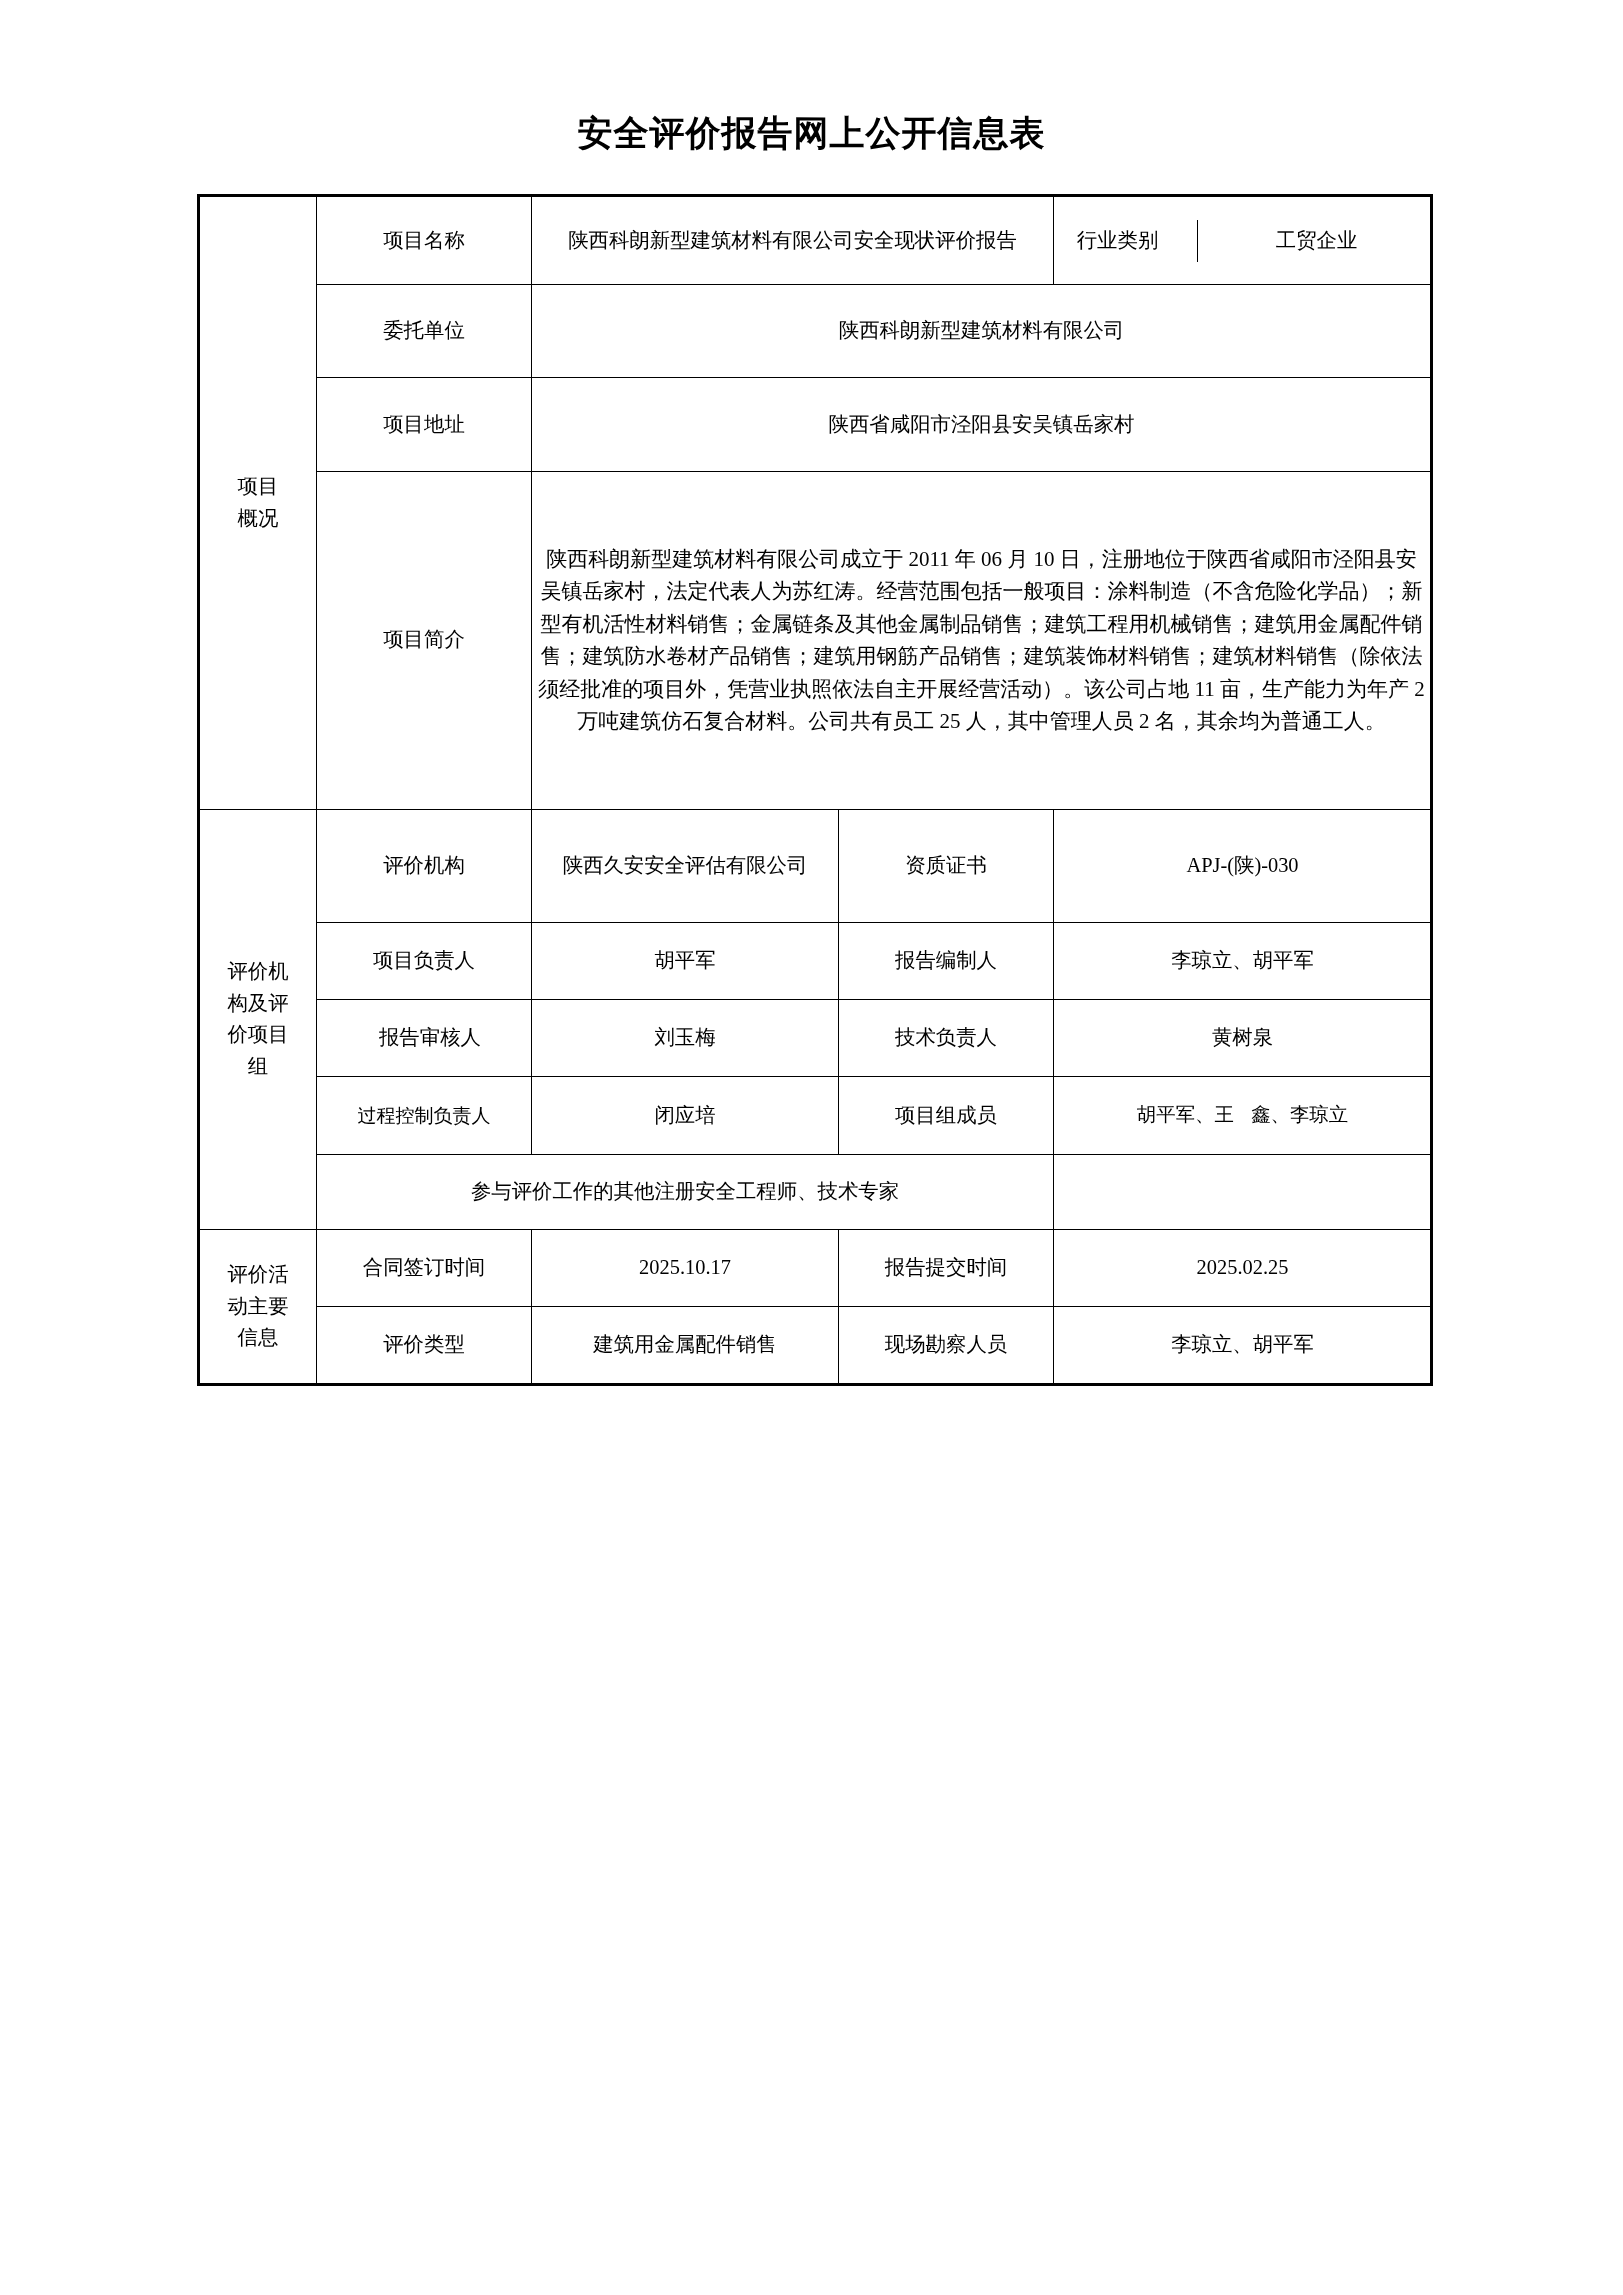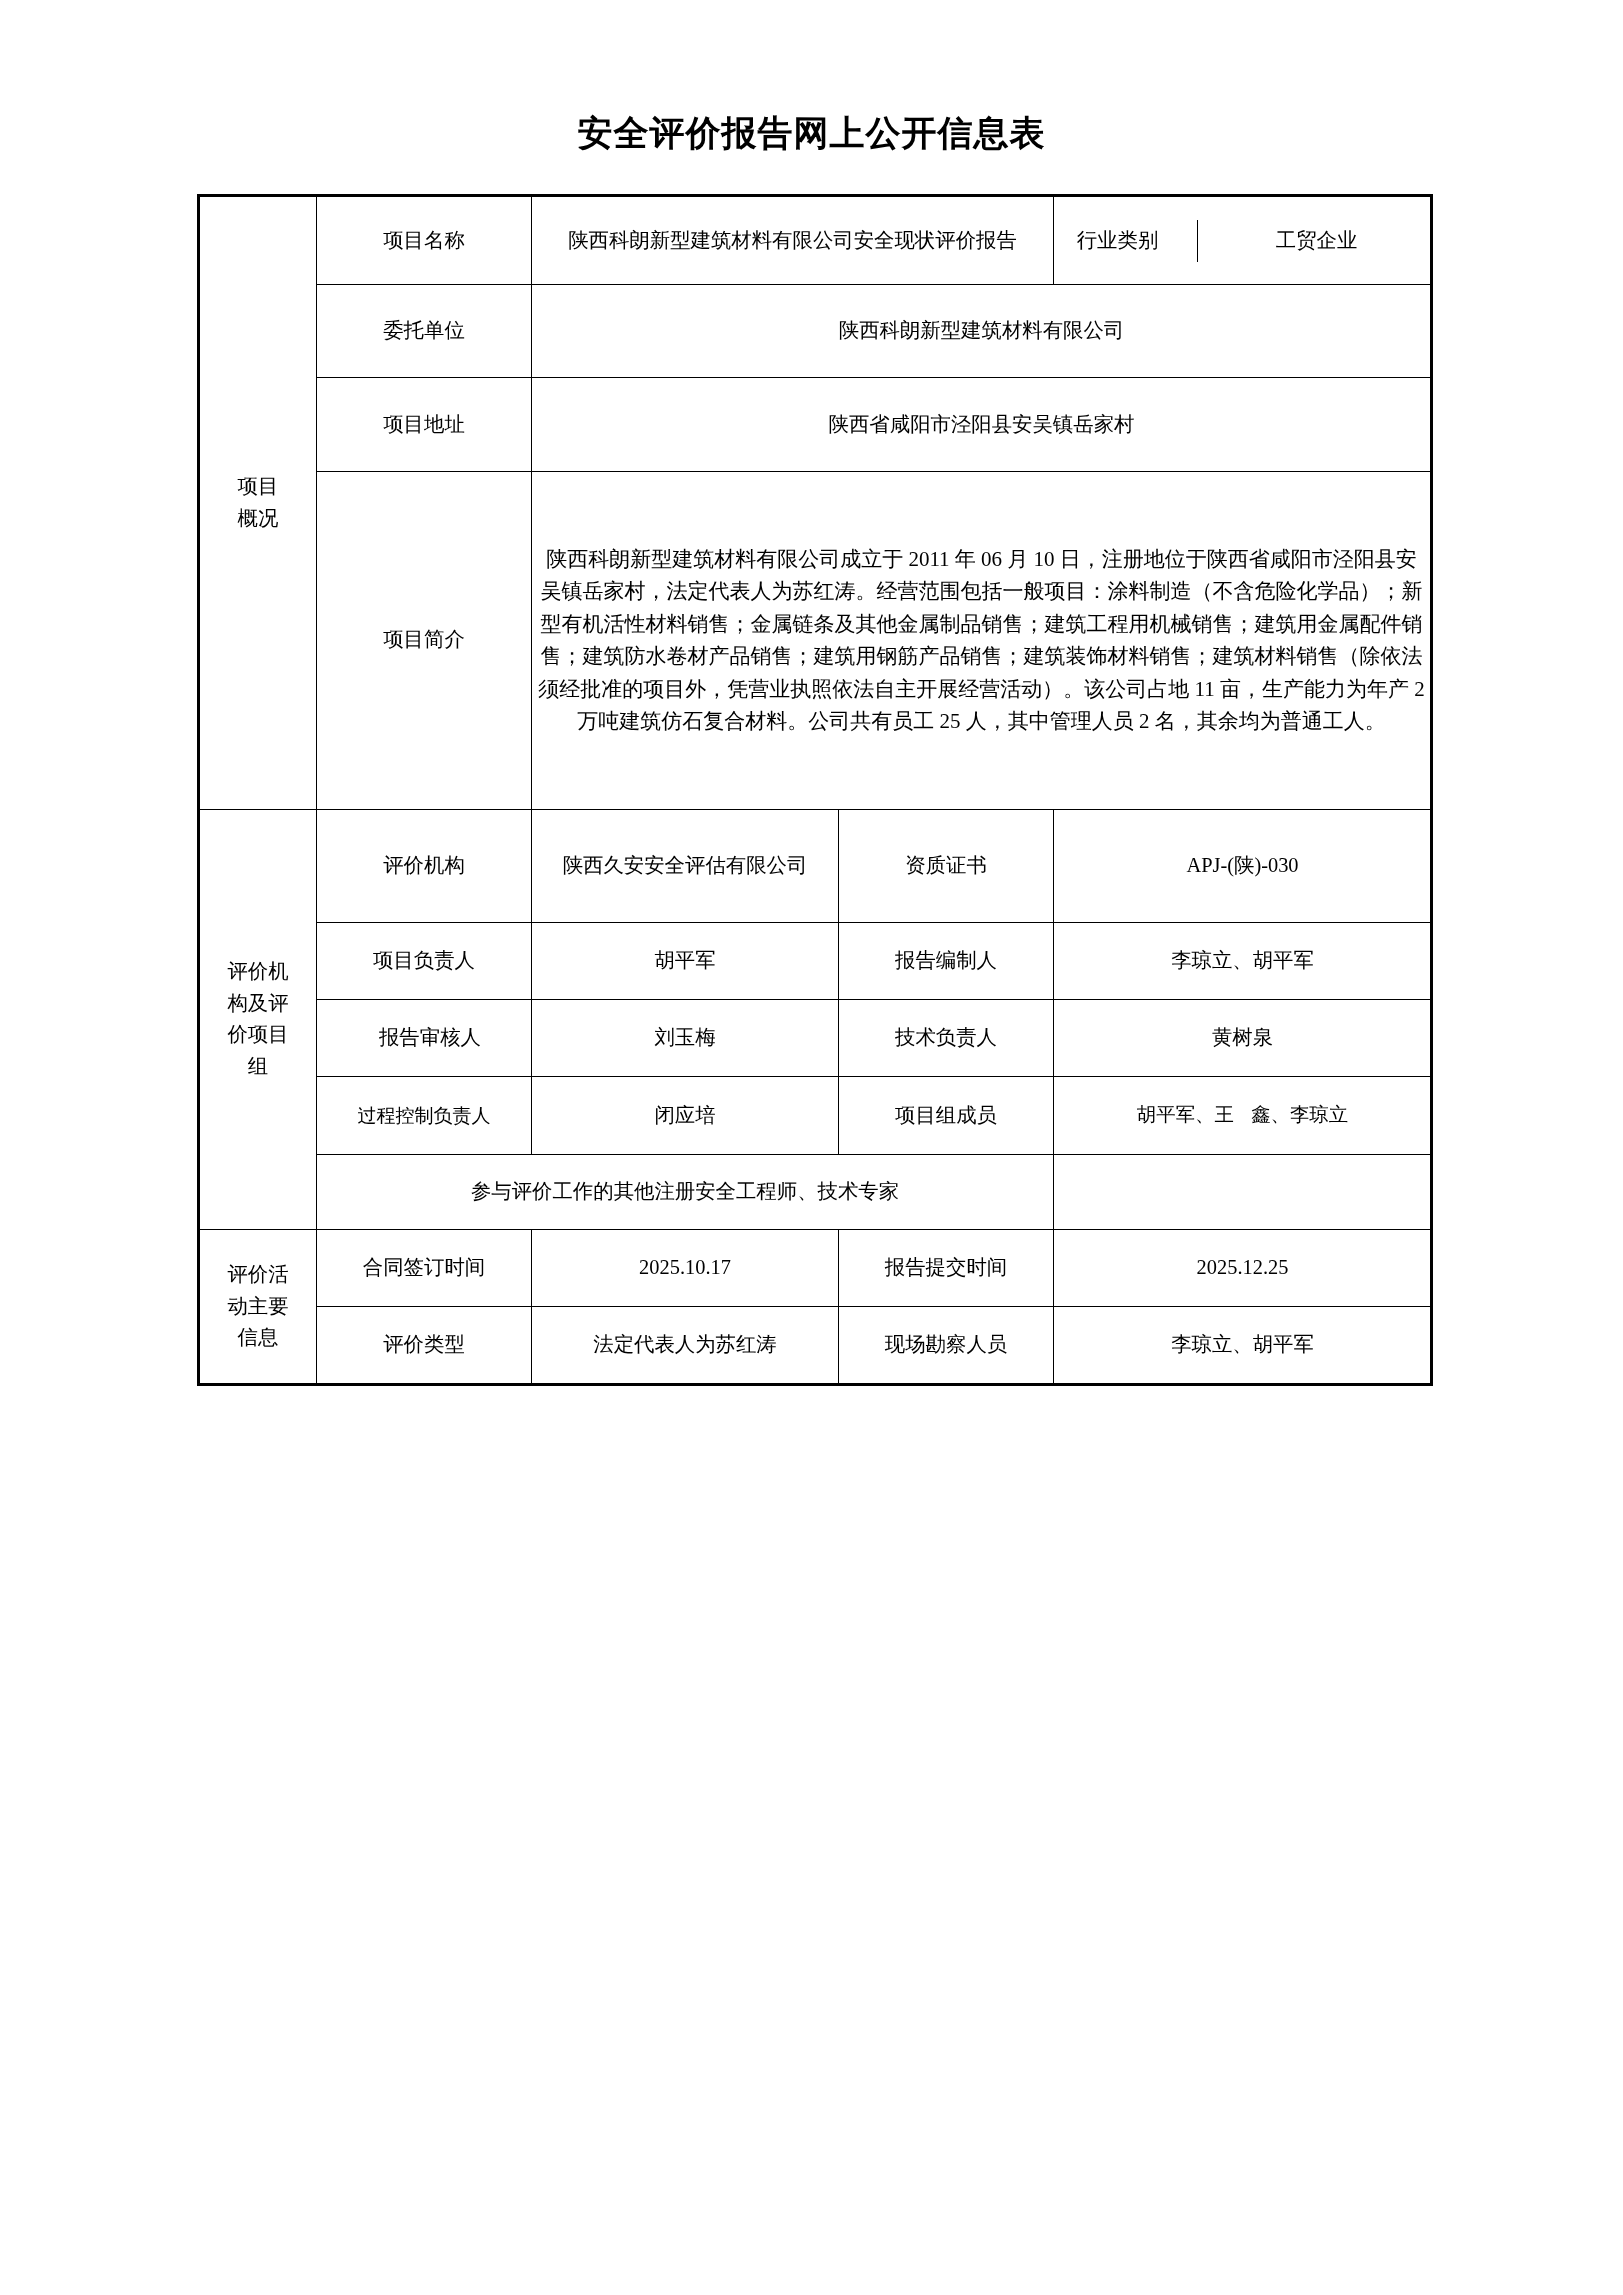--- a/index.html
+++ b/index.html
@@ -154,26 +154,26 @@
       <td colspan="2"></td>
     </tr>
 
     <tr>
       <td rowspan="2" class="sec-label" style="white-space: pre-line;">评价活
 动主要
 信息</td>
       <td class="key-cell" style="height:66px;">合同签订时间</td>
       <td>2025.10.17</td>
       <td class="key-cell">报告提交时间</td>
-      <td>2025.12.25</td>
+      <td>2025.02.25</td>
     </tr>
 
     <tr>
       <td class="key-cell" style="height:66px;">评价类型</td>
-      <td>法定代表人为苏红涛</td>
+      <td>建筑用金属配件销售</td>
       <td class="key-cell">现场勘察人员</td>
       <td>李琼立、胡平军</td>
     </tr>
 
   </tbody>
     </table>
 </div>
 
 
 </body></html>

